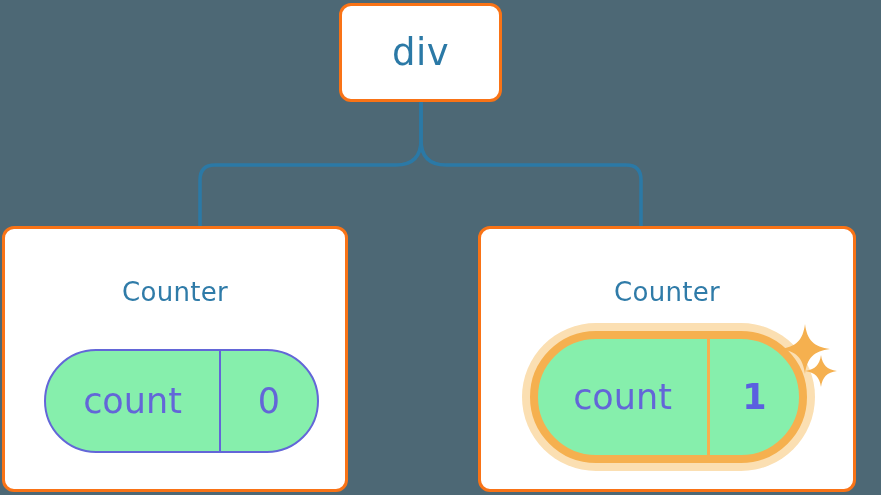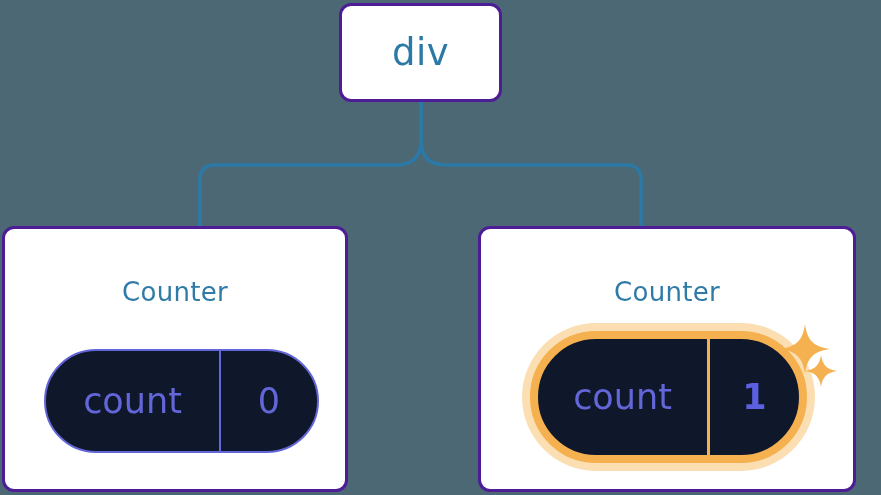--- a/index.html
+++ b/index.html
@@ -27,21 +27,21 @@
     top: 0;
     width: 881px;
     height: 495px;
     pointer-events: none;
   }
 
   
   .node-card {
     position: absolute;
     background: #ffffff;
-    border: 3px solid #4c1d95;
+    border: 3px solid #f97316;
     border-radius: 12px;
     box-sizing: border-box;
   }
 
   #root-node {
     left: 339px;
     top: 3px;
     width: 163px;
     height: 99px;
     display: flex;
@@ -79,21 +79,21 @@
     letter-spacing: 0.3px;
     line-height: 1;
   }
 
   
   .state-pill {
     position: absolute;
     box-sizing: border-box;
     display: flex;
     align-items: stretch;
-    background: #0f172a;
+    background: #86efac;
   }
 
   .pill-plain {
     left: 39px;
     top: 120px;
     width: 275px;
     height: 104px;
     border: 2px solid #6366d8;
     border-radius: 52px;
   }

